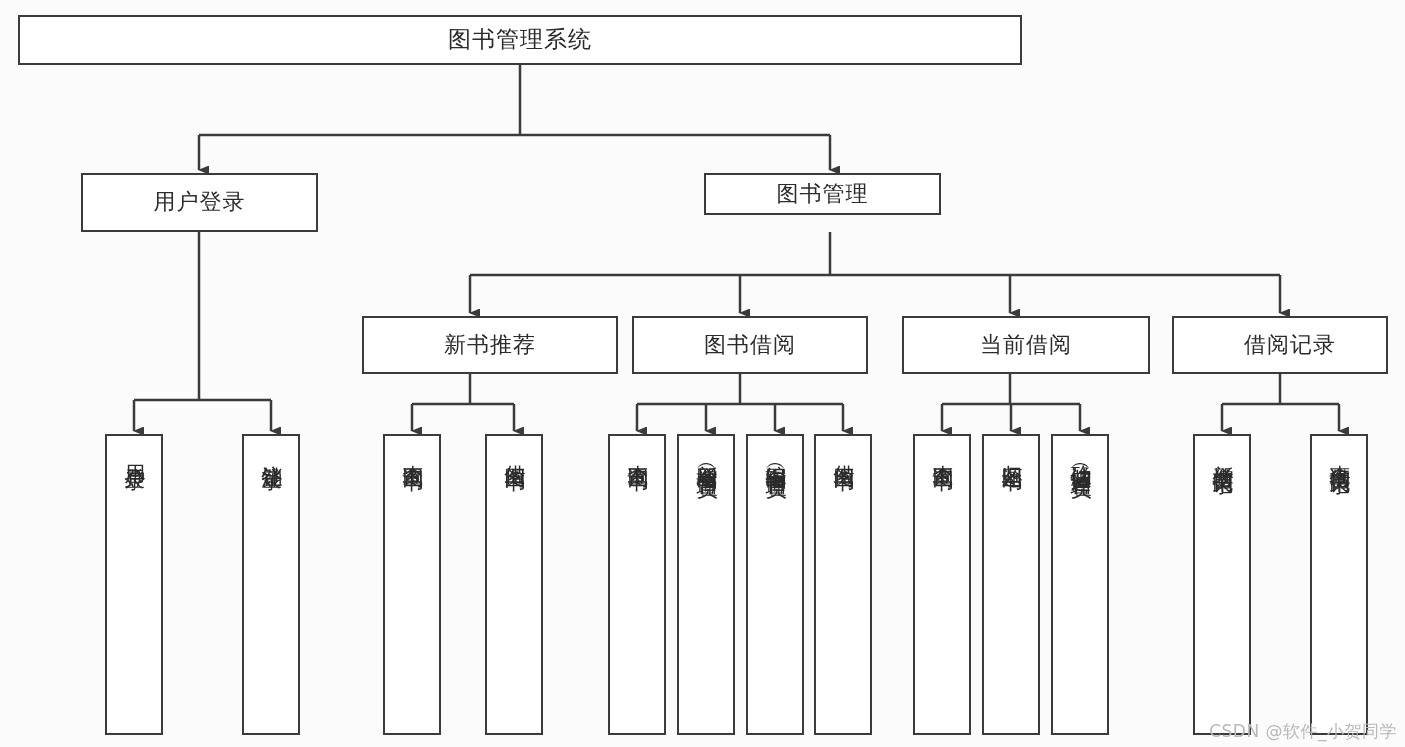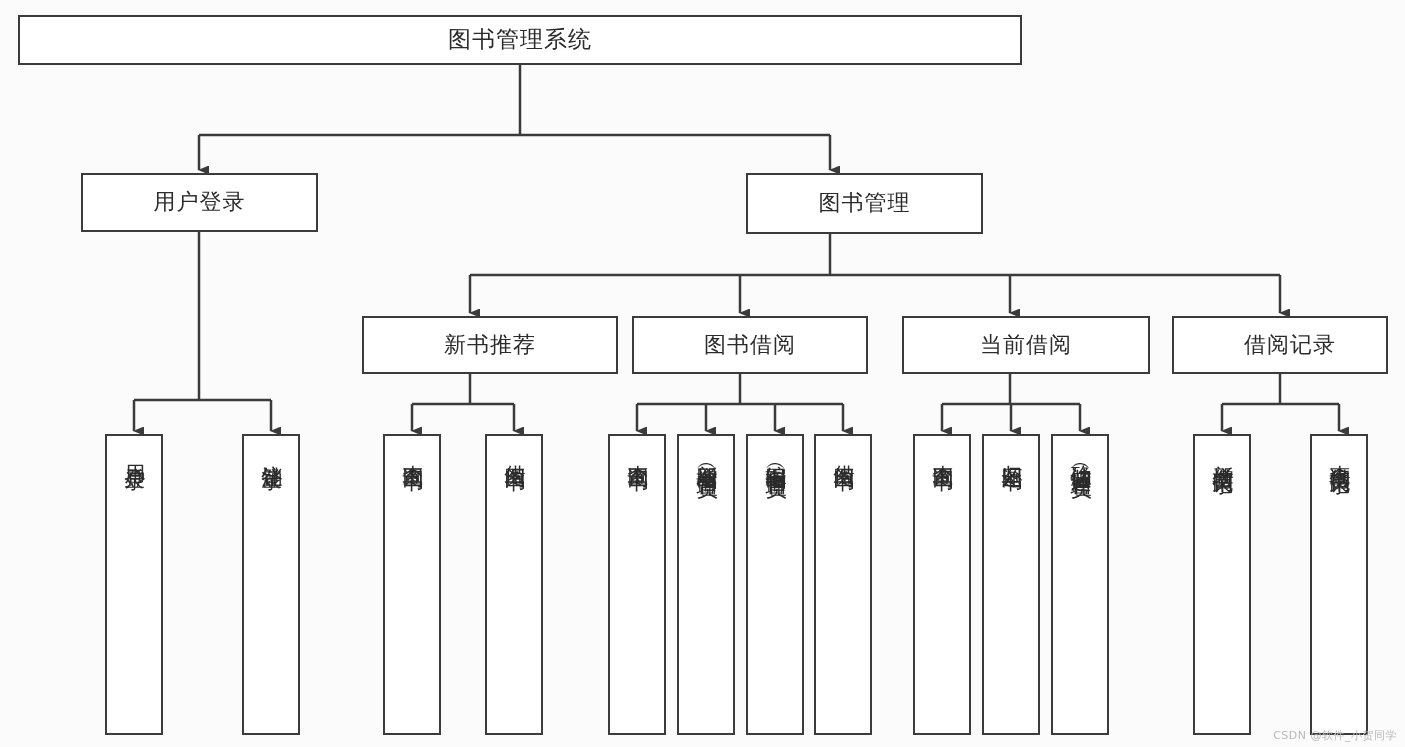--- a/index.html
+++ b/index.html
@@ -55,21 +55,21 @@
     font-size: 21px;
     line-height: 1.42;
     letter-spacing: 2px;
     color: #2b2b2b;
     white-space: nowrap;
   }
   .watermark {
     position: absolute;
     right: 8px;
     bottom: 4px;
-    font-size: 11px;
+    font-size: 17px;
     color: #b9b9b9;
     letter-spacing: 0.5px;
     z-index: 5;
     white-space: nowrap;
   }
 </style>
 </head>
 <body>
 
 <div id="stage">
@@ -126,21 +126,21 @@
     </g>
   </svg>
 
   <div class="node h root" style="left:18px; top:15px; width:1004px; height:50px;">
     <span>图书管理系统</span>
   </div>
 
   <div class="node h" style="left:81px; top:173px; width:237px; height:59px;">
     <span>用户登录</span>
   </div>
-  <div class="node h" style="left:746px; top:173px; width:237px; height:61px;align-items:center;">
+  <div class="node h" style="left:704px; top:173px; width:237px; height:42px;align-items:center;">
     <span>图书管理</span>
   </div>
 
   <div class="node h" style="left:362px; top:316px; width:256px; height:58px;">
     <span>新书推荐</span>
   </div>
   <div class="node h" style="left:632px; top:316px; width:236px; height:58px;">
     <span>图书借阅</span>
   </div>
   <div class="node h" style="left:902px; top:316px; width:248px; height:58px;">

